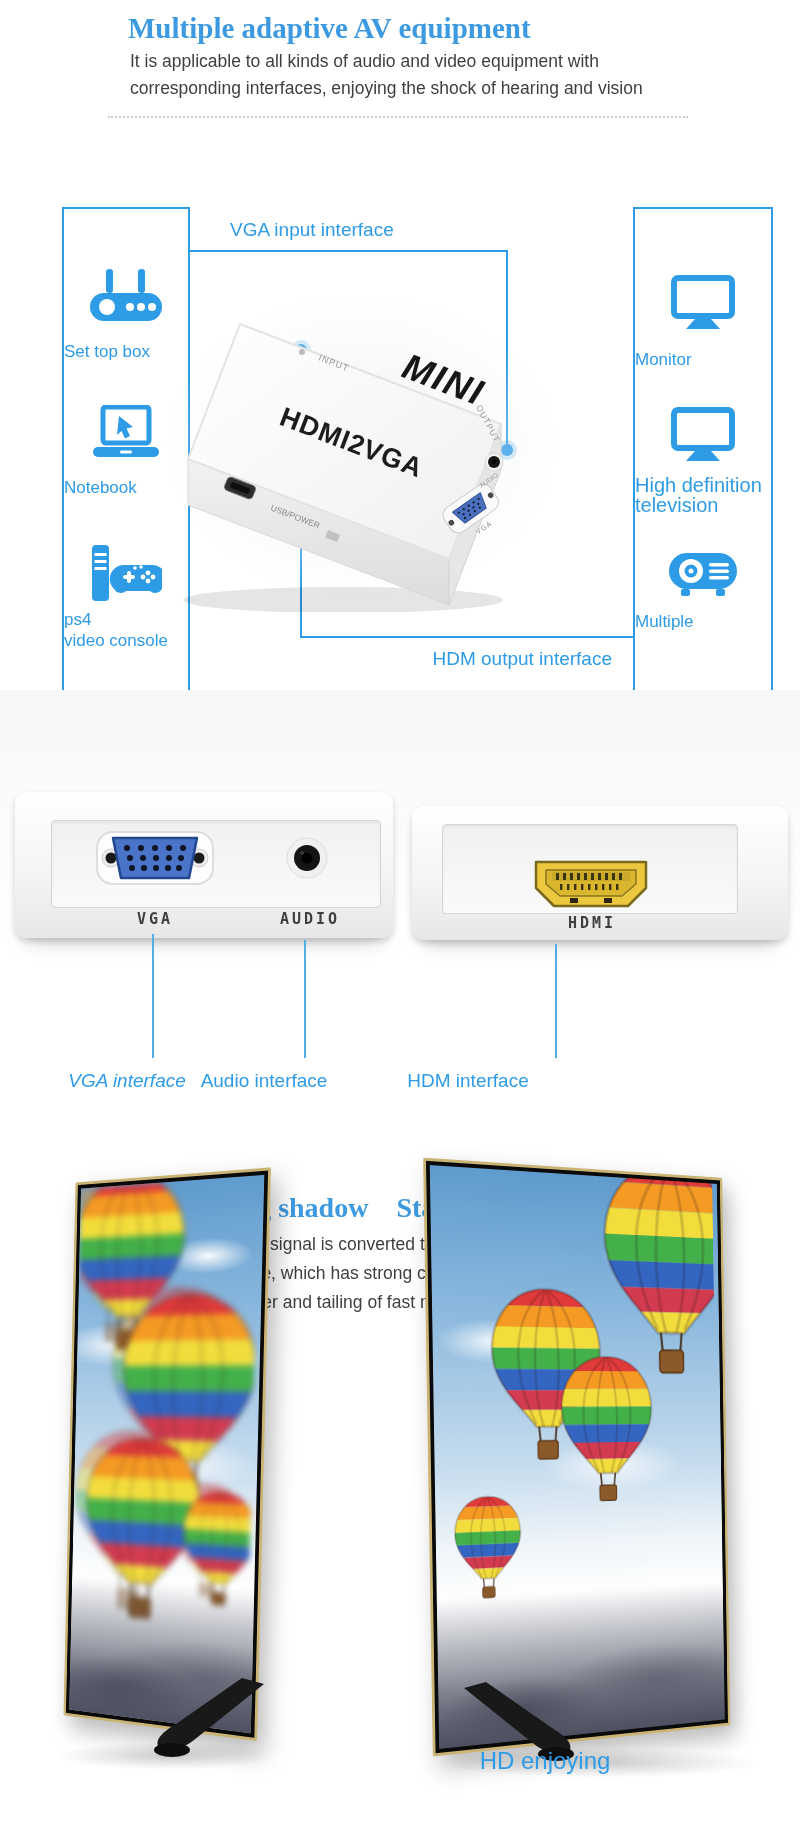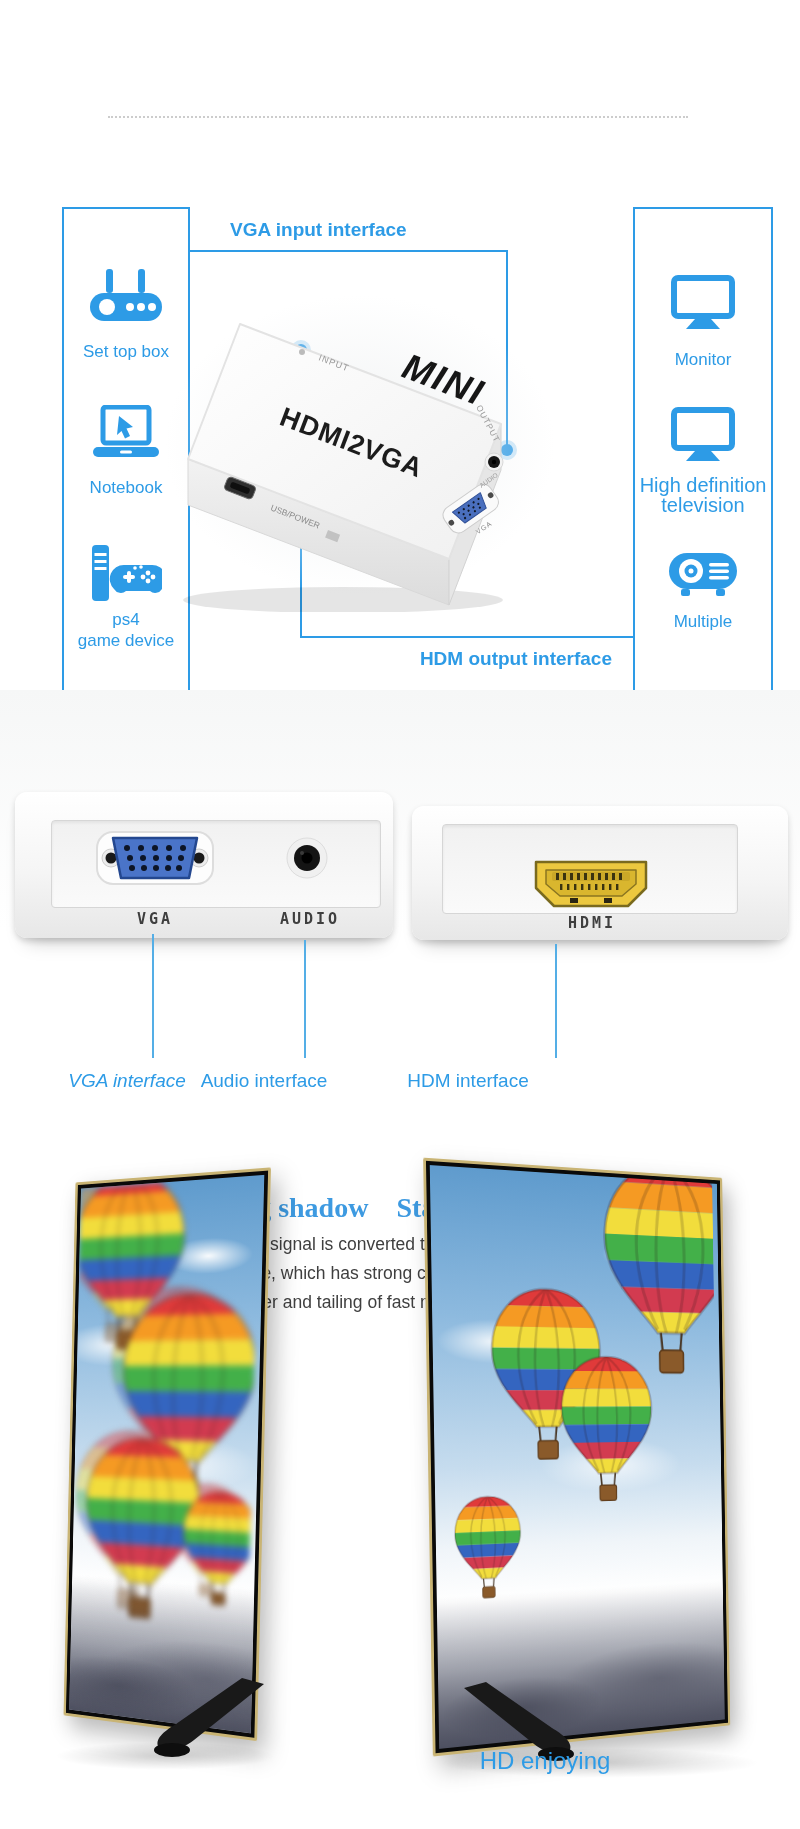--- a/index.html
+++ b/index.html
@@ -7,23 +7,23 @@
           font-family:"Liberation Sans",sans-serif;overflow:hidden;}
   .abs{position:absolute;}
   .pre{white-space:pre-line;}
   
   .sec-title{font-family:"Liberation Serif",serif;font-weight:bold;color:#3d9ae1;font-size:29px;}
   .sec-body{color:#3f3f3f;font-size:17.5px;line-height:27px;}
   .dotted-sep{border-top:2px dotted #cccccc;height:0;}
   
   .dev-box{border:2px solid #2d9be6;background:#ffffff;}
   .ico{left:50%;transform:translateX(-50%);}
-  .icolabel{left:0;width:100%;text-align:center;color:#2d9be6;font-size:17px;line-height:21px;}
+  .icolabel{left:0;width:100%;color:#2d9be6;font-size:17px;line-height:21px;}
   .icolabel.small{font-size:20px;line-height:20px;}
-  .callout{color:#2d9be6;font-size:19px;font-weight:bold;}
+  .callout{color:#2d9be6;font-size:19px;}
   .hline{height:2px;background:#2d9be6;}
   .vline{width:2px;background:#2d9be6;}
   .bluedot{width:12px;height:12px;border-radius:50%;background:#2d9be6;
            box-shadow:0 0 0 4px rgba(45,155,230,0.25);}
   .photo-bg{background:radial-gradient(closest-side,#f0f2f3 0%,rgba(240,242,243,0) 100%);}
   
   .band{background:linear-gradient(180deg,#f6f7f7 0%,#ffffff 85%);}
   .device-face{background:linear-gradient(180deg,#ffffff 0%,#f5f5f5 55%,#e7e7e7 100%);
                border-radius:12px;box-shadow:0 3px 6px rgba(0,0,0,0.15),0 14px 18px -12px rgba(0,0,0,0.25);}
   .recess{border:1px solid #d6d6d6;border-radius:4px;
@@ -51,20 +51,23 @@
   .balloons{position:absolute;left:0;top:0;}
   .blurred{filter:blur(3px);}
   .floor-shadow{background:radial-gradient(ellipse at center,rgba(0,0,0,0.18),transparent 70%);}
   .tv-label{color:#2d9be6;font-size:24px;line-height:29px;text-align:center;}
 </style>
 </head>
 <body>
 
 <div id="canvas">
 
+  <div class="abs sec-title" style="left:128px;top:12px;">Multiple adaptive AV equipment</div>
+  <div class="abs sec-body pre" style="left:130px;top:48px;width:580px;">It is applicable to all kinds of audio and video equipment with
+corresponding interfaces, enjoying the shock of hearing and vision</div>
   <div class="abs dotted-sep" style="left:108px;top:116px;width:580px;"></div>
 
   <div class="abs dev-box" style="left:62px;top:207px;width:124px;height:481px;">
     <svg class="abs ico" style="top:58px;" width="72" height="60" viewBox="0 0 72 60">
       <rect x="16" y="2" width="7" height="24" rx="3" fill="#2d9be6"></rect>
       <rect x="48" y="2" width="7" height="24" rx="3" fill="#2d9be6"></rect>
       <rect x="0" y="26" width="72" height="28" rx="14" fill="#2d9be6"></rect>
       <circle cx="17" cy="40" r="8" fill="#ffffff"></circle>
       <circle cx="40" cy="40" r="4" fill="#ffffff"></circle>
       <circle cx="51" cy="40" r="4" fill="#ffffff"></circle>
@@ -89,21 +92,21 @@
       <rect x="33" y="32" width="12" height="4" rx="2" fill="#ffffff"></rect>
       <rect x="37" y="28" width="4" height="12" rx="2" fill="#ffffff"></rect>
       <circle cx="58" cy="30" r="2.4" fill="#ffffff"></circle>
       <circle cx="63" cy="34" r="2.4" fill="#ffffff"></circle>
       <circle cx="53" cy="34" r="2.4" fill="#ffffff"></circle>
       <circle cx="58" cy="38" r="2.4" fill="#ffffff"></circle>
       <circle cx="45" cy="25" r="1.8" fill="#ffffff"></circle>
       <circle cx="51" cy="24" r="1.8" fill="#ffffff"></circle>
     </svg>
     <div class="abs icolabel pre" style="top:400px;">ps4
-game device</div>
+video console</div>
   </div>
 
   <div class="abs dev-box" style="left:633px;top:207px;width:124px;height:481px;padding-left:12px;">
     <svg class="abs ico" style="top:66px;" width="64" height="56" viewBox="0 0 64 56">
       <rect x="3" y="3" width="58" height="38" rx="4" fill="none" stroke="#2d9be6" stroke-width="6"></rect>
       <path d="M24,44 h16 l9,10 h-34 Z" fill="#2d9be6"></path>
     </svg>
     <div class="abs icolabel" style="top:140px;">Monitor</div>
 
     <svg class="abs ico" style="top:198px;" width="64" height="56" viewBox="0 0 64 56">

